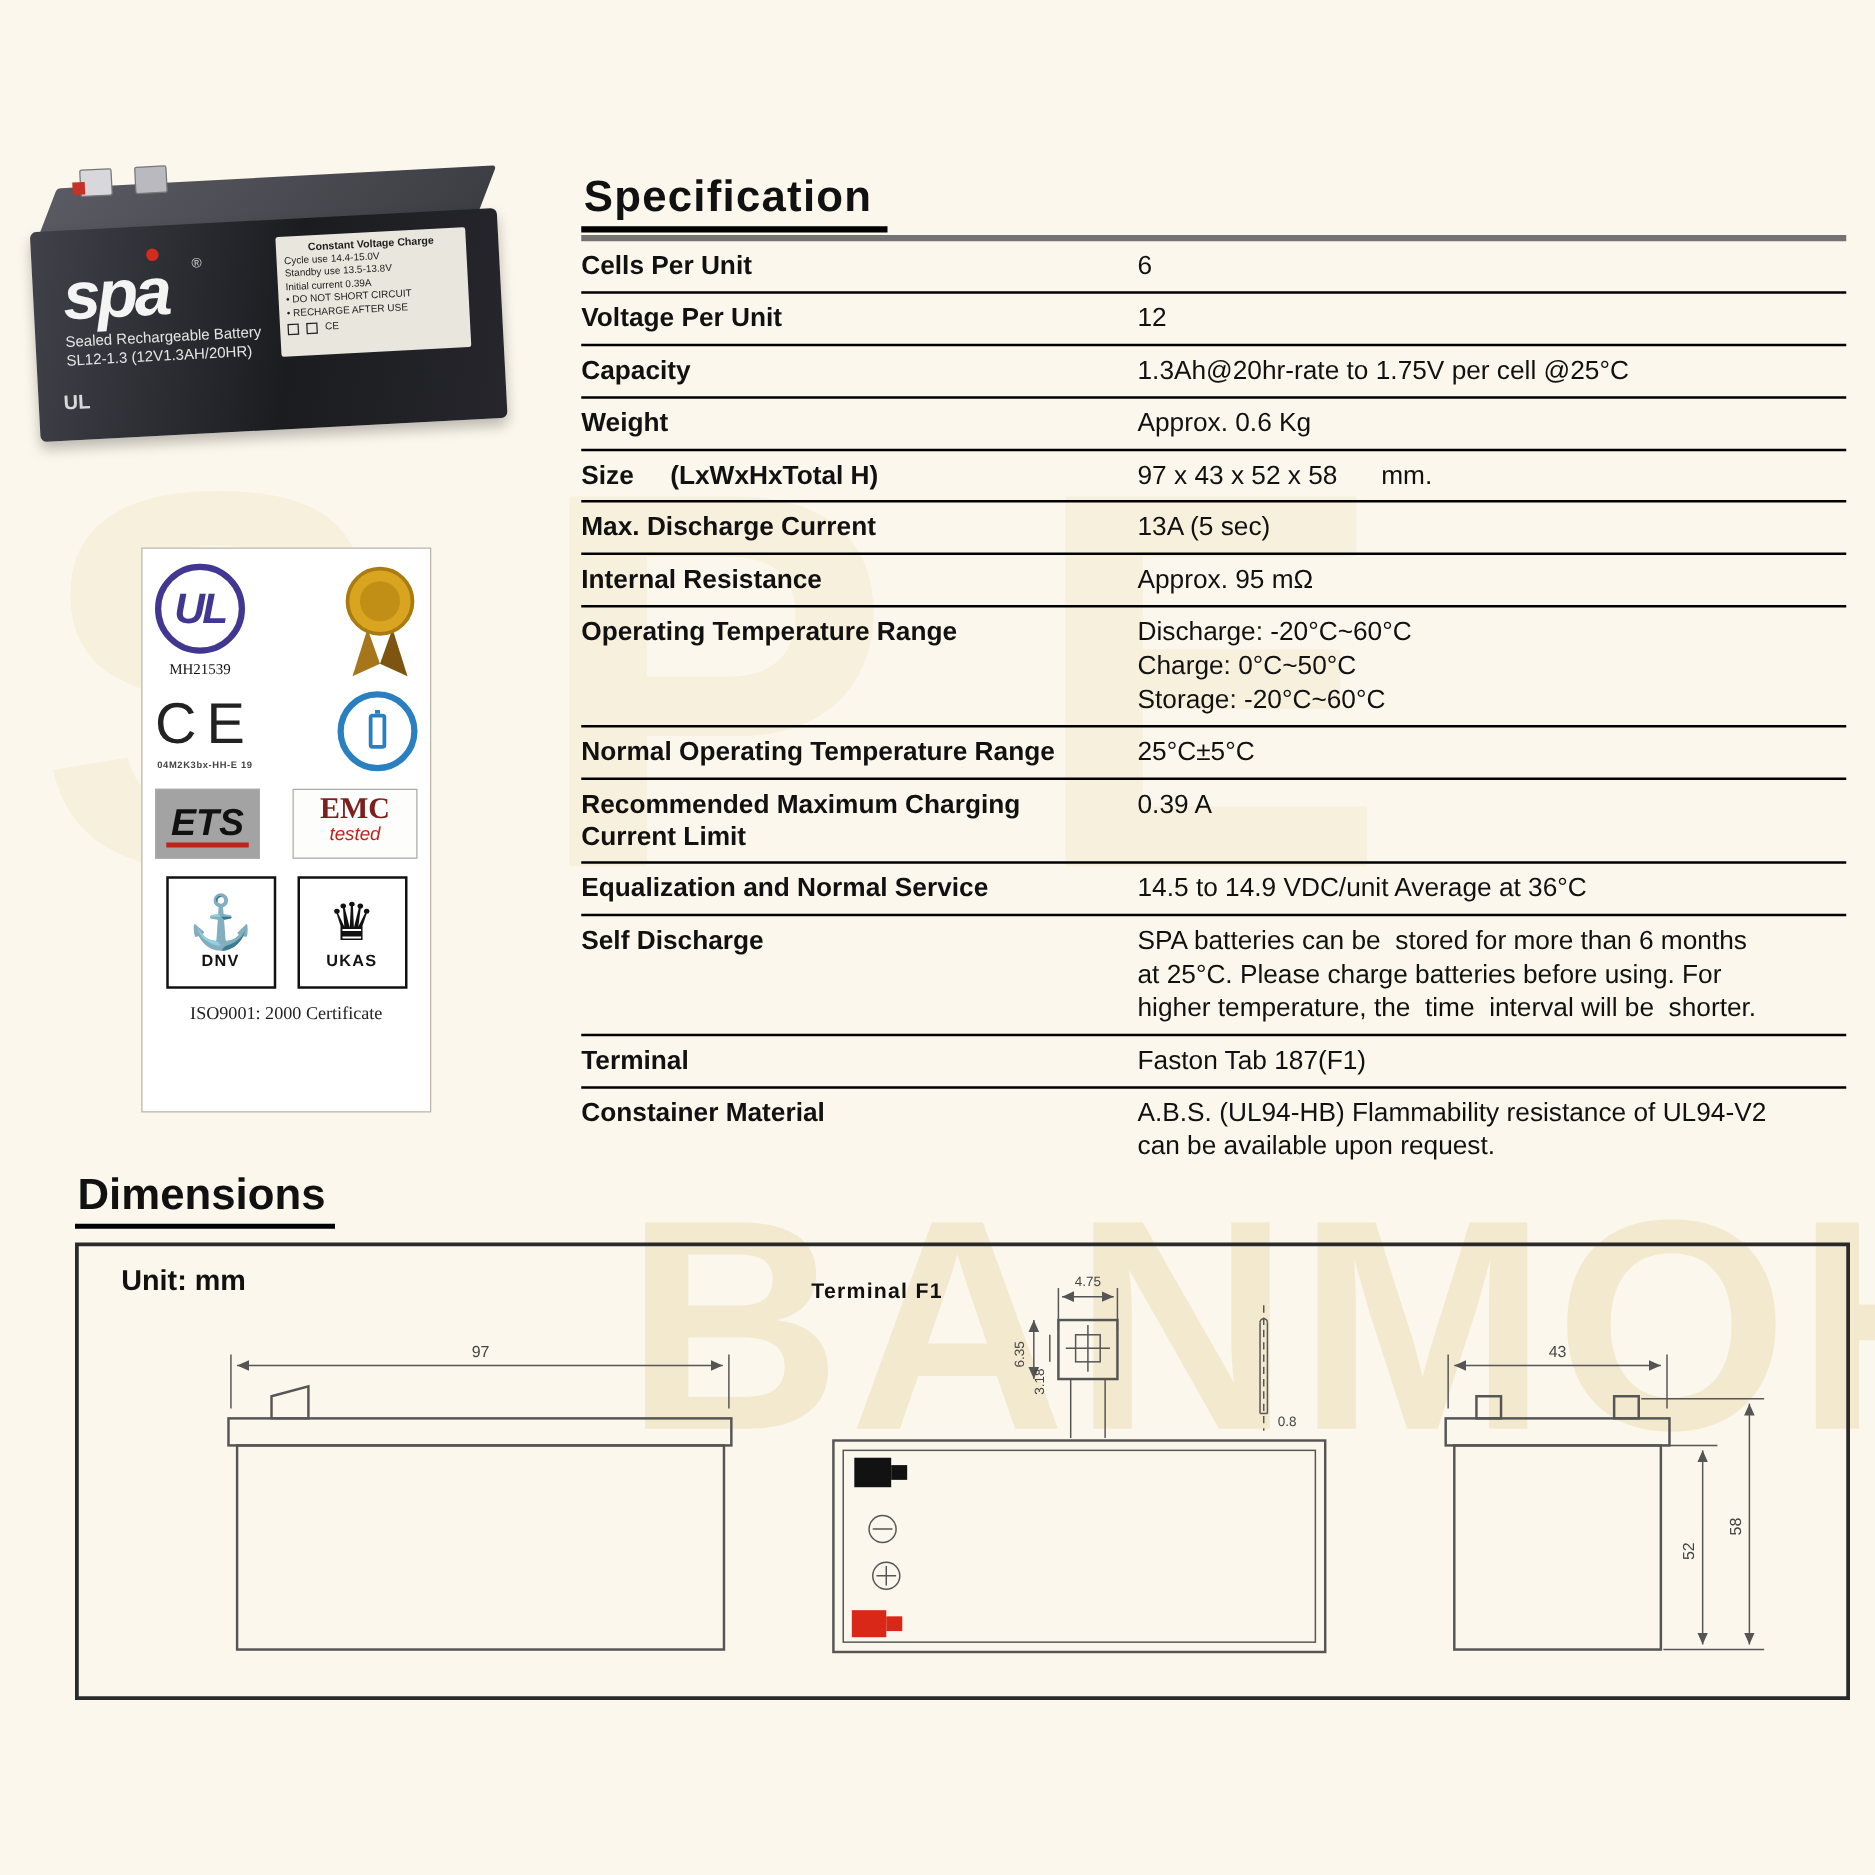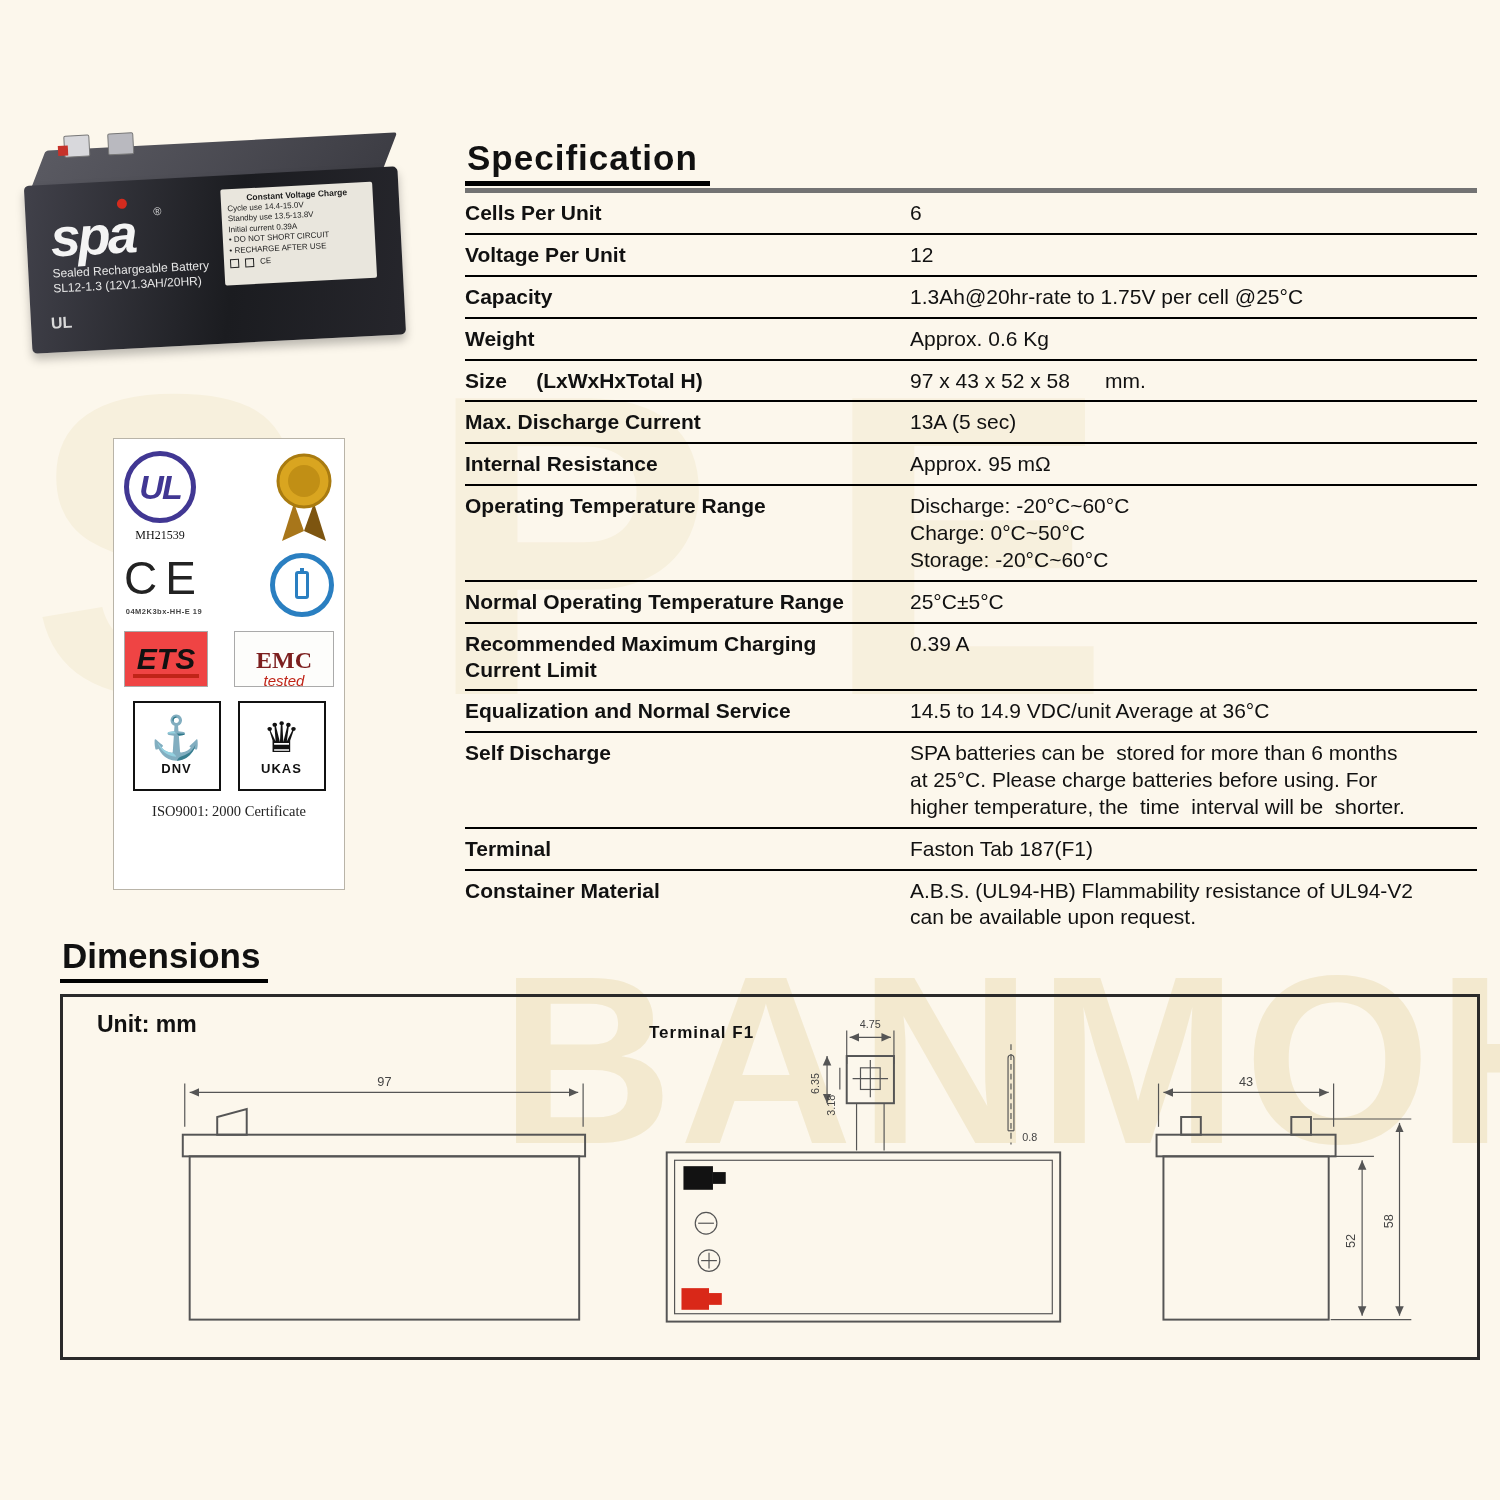--- a/index.html
+++ b/index.html
@@ -40,24 +40,24 @@
   .cert-row { display:flex; justify-content:space-between; align-items:flex-start; }
   .cert-col { text-align:center; }
   .ul-circle { width:72px; height:72px; border:5px solid #413793; border-radius:50%; color:#413793; font-weight:bold; font-style:italic; font-size:34px; display:flex; align-items:center; justify-content:center; letter-spacing:-2px; margin:0 auto; }
   .ul-code { font-size:12px; margin-top:5px; font-family:"Liberation Serif", serif; }
   .ce-mark { font-size:46px; letter-spacing:8px; color:#222; line-height:1; margin-top:10px; }
   .ce-code { font-size:7.5px; color:#444; margin-top:6px; letter-spacing:.5px;font-weight:bold; }
   .eco-circle { width:64px; height:64px; border:5px solid #2a7fc1; border-radius:50%; position:relative; margin-top:8px; }
   .eco-batt { position:absolute; left:20px; top:13px; width:14px; height:28px; border:3px solid #2a7fc1; border-radius:3px; }
   .eco-batt::before { content:""; position:absolute; left:2px; top:-6px; width:4px; height:3px; background:#2a7fc1; }
   .cert-row3 { margin-top:14px; }
-  .ets-box { width:84px; height:56px; border:1px solid #aaa; background:#ef4444; display:flex; align-items:center; justify-content:center; position:relative; }
+  .ets-box { width:84px; height:56px; border:1px solid #aaa; background:#a3a3a3; display:flex; align-items:center; justify-content:center; position:relative; }
   .ets-txt { font-size:30px; font-weight:bold; font-style:italic; color:#111; }
   .ets-box::after { content:""; position:absolute; left:8px; bottom:8px; width:66px; height:4px; background:#c02418; }
-  .emc-box { width:100px; height:56px; border:1px solid #aaa; background:#fdfdfb; text-align:center; padding-top:16px; }
+  .emc-box { width:100px; height:56px; border:1px solid #aaa; background:#fdfdfb; text-align:center; padding-top:3px; }
   .emc-t1 { font-family:"Liberation Serif", serif; font-weight:bold; font-size:24px; color:#7c1f1f; line-height:1; }
   .emc-t2 { font-size:15px; color:#c02418; font-style:italic; }
   .cert-row4 { margin-top:14px; justify-content:space-around; }
   .stamp { width:88px; height:90px; border:2.5px solid #111; display:flex; flex-direction:column; align-items:center; justify-content:center; background:#fff; }
   .stamp-icon { font-size:42px; line-height:1; }
   .stamp-name { font-size:13px; font-weight:bold; letter-spacing:1px; margin-top:2px; }
   .cert-iso { margin-top:12px; text-align:center; font-size:14.5px; font-family:"Liberation Serif", serif; color:#222; }
 
   
   .spec { position:absolute; left:465px; top:138px; width:1012px; }

